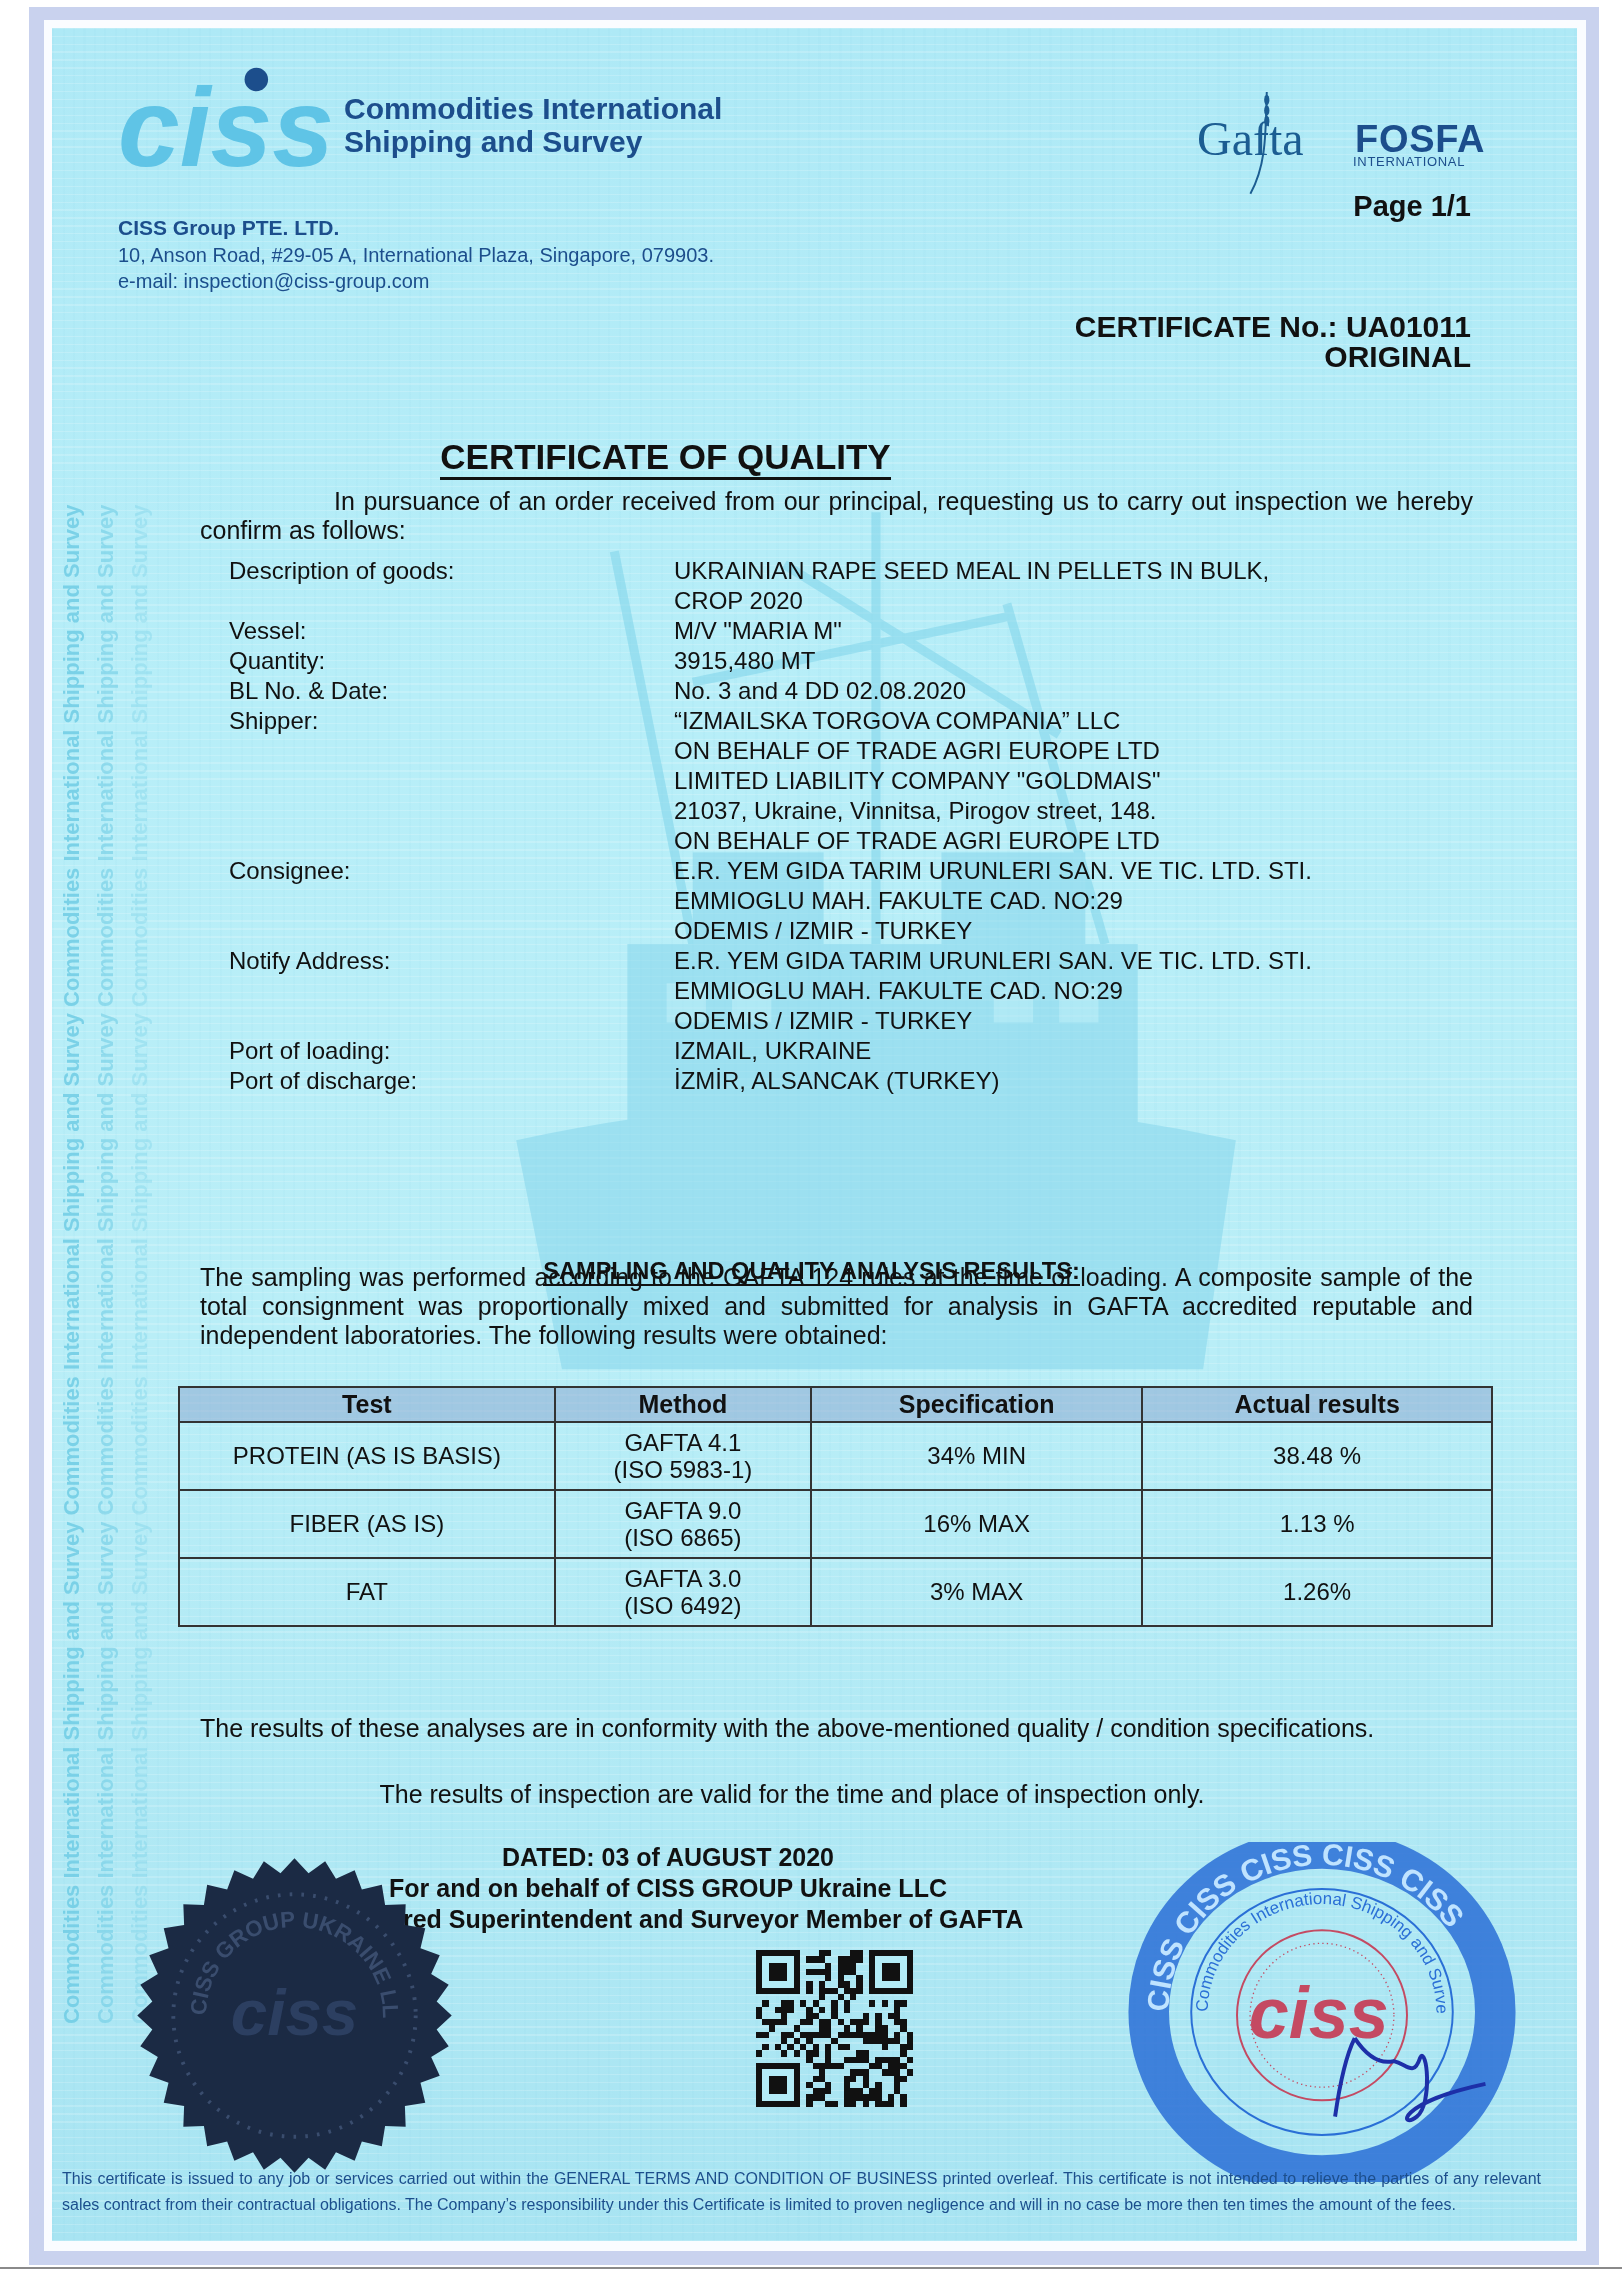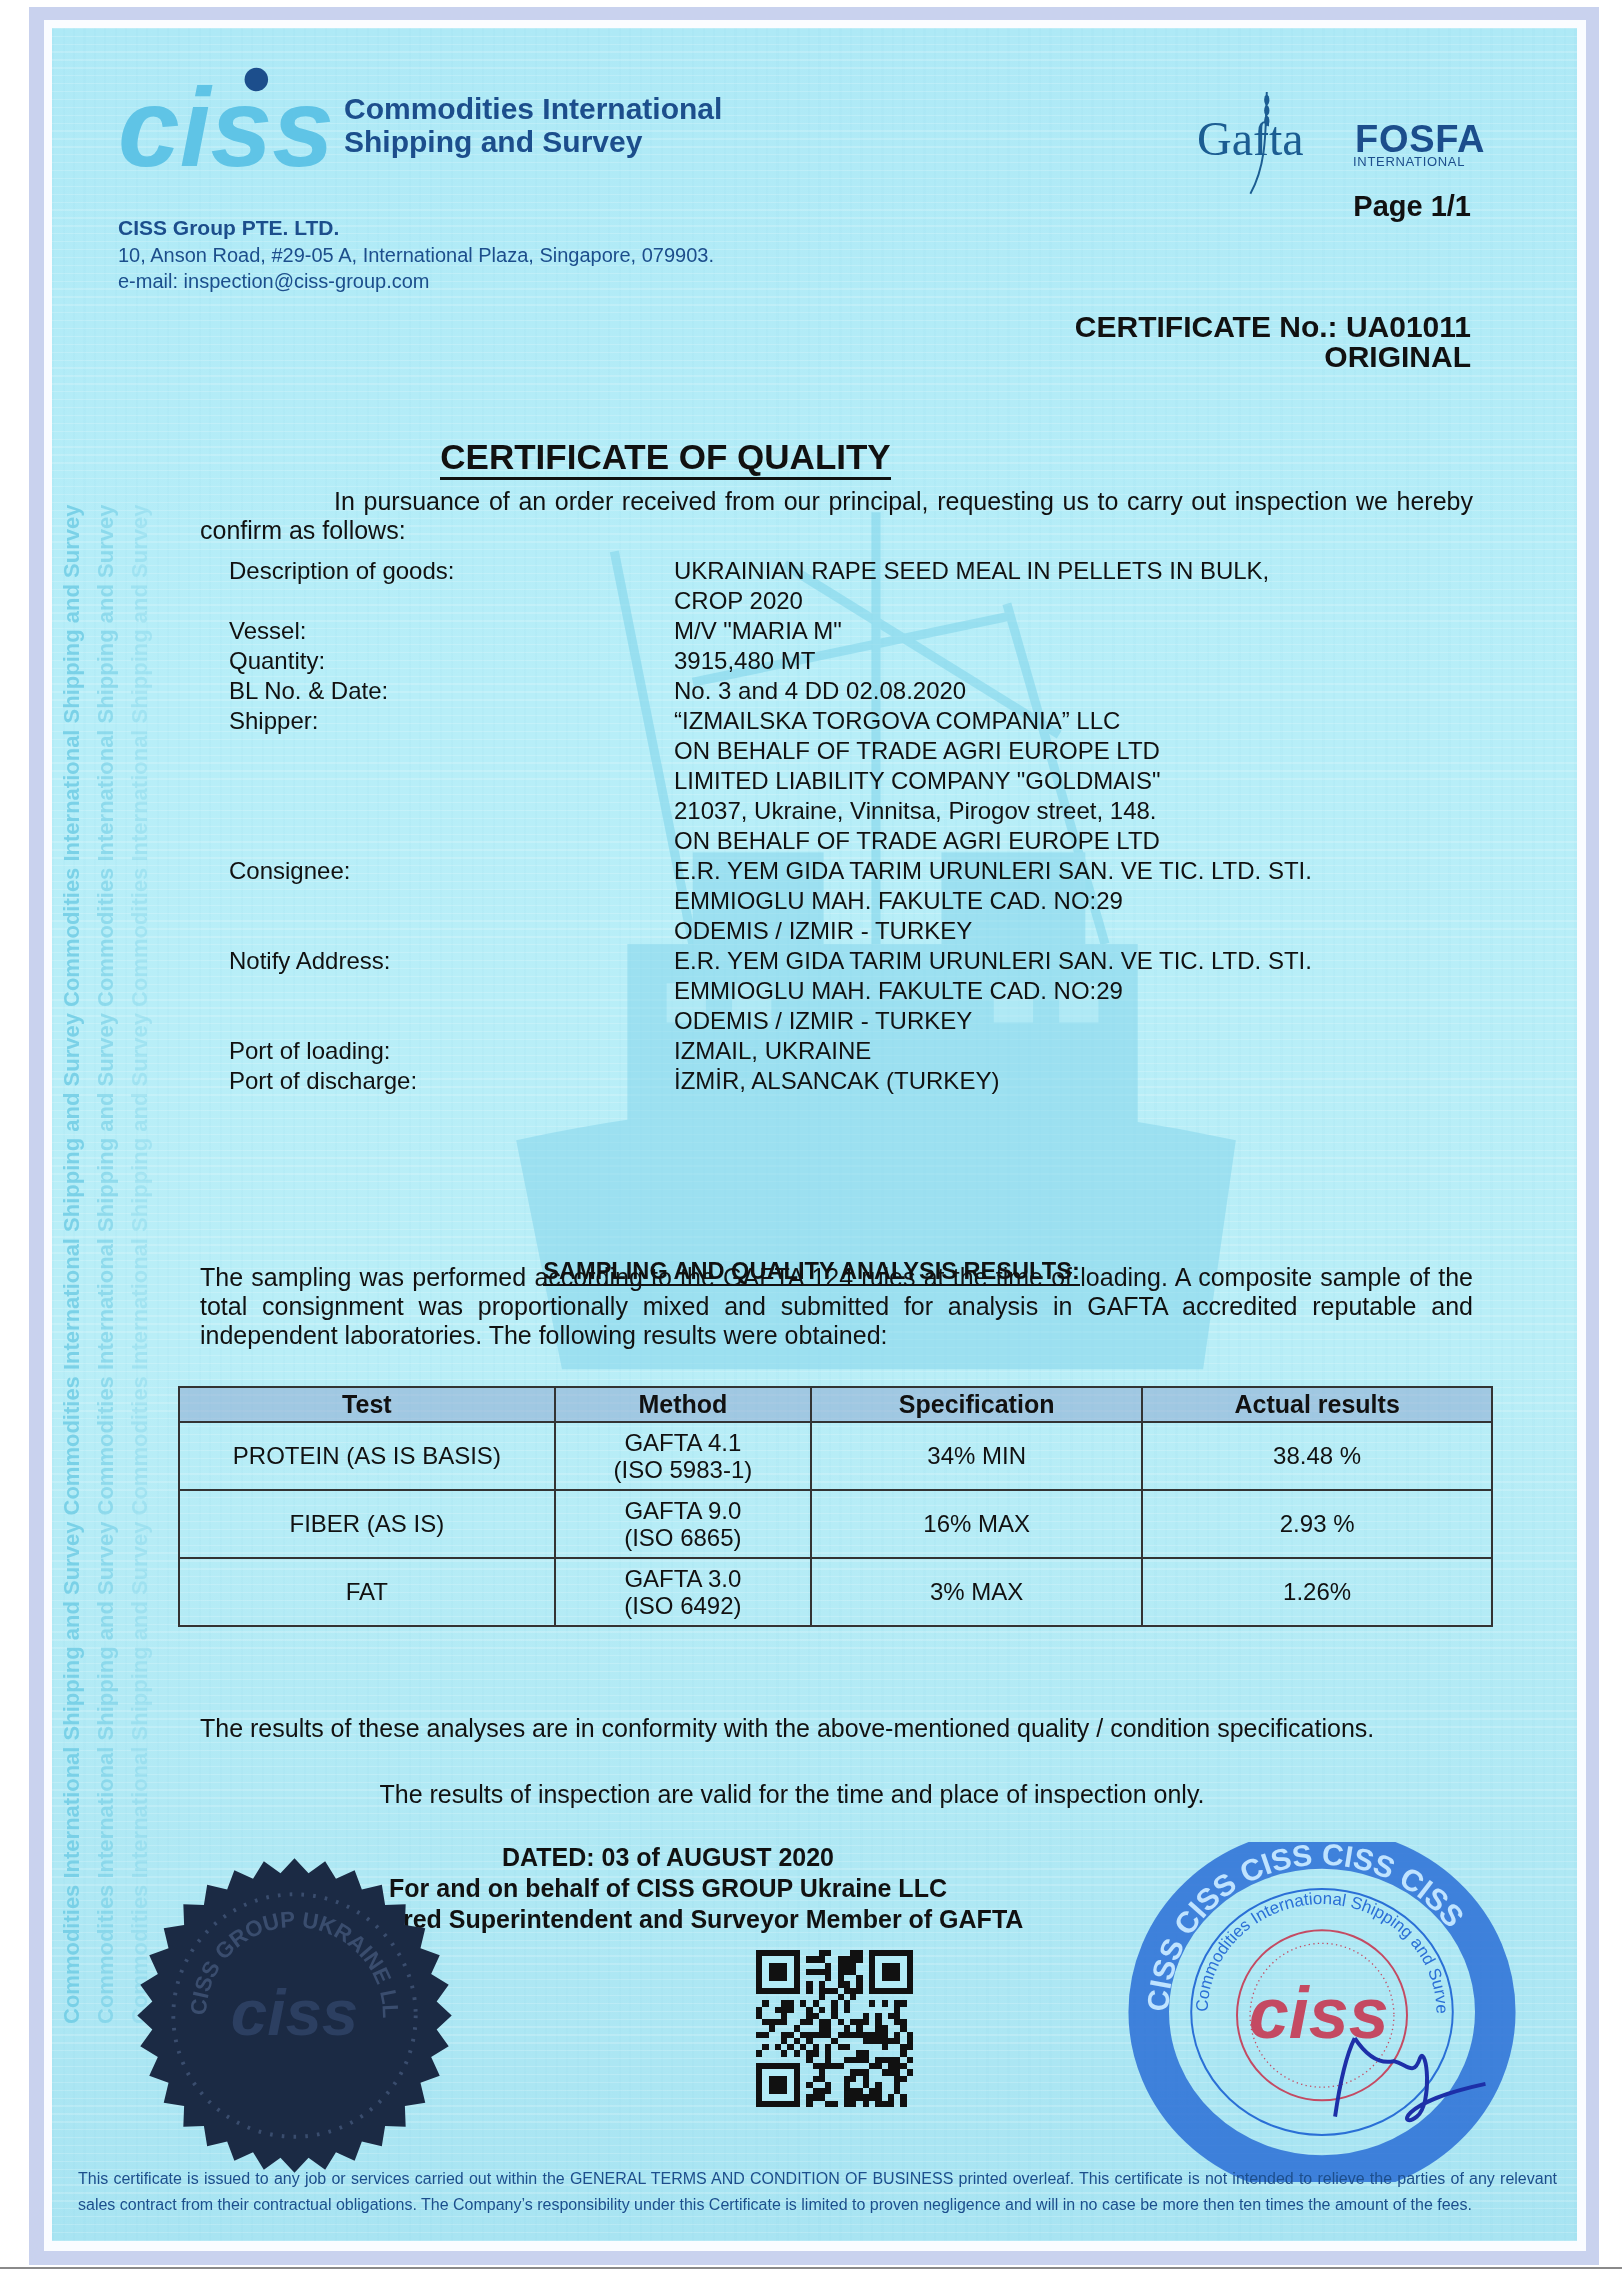--- a/index.html
+++ b/index.html
@@ -67,21 +67,21 @@
   .col1 { width: 376px; } .col2 { width: 255px; } .col3 { width: 330px; } .col4 { width: 350px; }
 
   .conformity { position: absolute; left: 200px; top: 1714px; width: 1273px; font-size: 25px; }
   .validity { position: absolute; left: 0; width: 1584px; text-align: center; top: 1780px; font-size: 25px; }
   .dated { position: absolute; left: 0; width: 1304px; text-align: center; top: 1842px; font-weight: bold; font-size: 25px; line-height: 31px; margin-left: 16px; }
 
   .seal { position: absolute; left: 134px; top: 1855px; width: 321px; height: 321px; }
   .stamp { position: absolute; left: 1119px; top: 1842px; width: 406px; height: 340px; }
   .qr { position: absolute; left: 756px; top: 1950px; width: 157px; height: 157px; }
 
-  .footer { position: absolute; left: 78px; top: 2166px; width: 1479px; color: #1c4e8c; font-size: 16px; line-height: 26px; text-align: justify; }
+  .footer { position: absolute; left: 62px; top: 2166px; width: 1479px; color: #1c4e8c; font-size: 16px; line-height: 26px; text-align: justify; }
 </style>
 </head>
 <body>
 
 <div class="outer-frame"></div>
 <div class="inner-white"></div>
 
 <div class="paper">
   <svg class="ship" viewBox="0 0 1400 1400">
     <g fill="none" stroke="#7fd4ea" stroke-width="14">
@@ -234,21 +234,21 @@
         <td>34% MIN</td>
         <td>38.48 %</td>
       </tr>
       <tr>
         <td>FIBER (AS IS)</td>
         <td>
           <div>GAFTA 9.0</div>
           <div>(ISO 6865)</div>
         </td>
         <td>16% MAX</td>
-        <td>2.93 %</td>
+        <td>1.13 %</td>
       </tr>
       <tr>
         <td>FAT</td>
         <td>
           <div>GAFTA 3.0</div>
           <div>(ISO 6492)</div>
         </td>
         <td>3% MAX</td>
         <td>1.26%</td>
       </tr>

